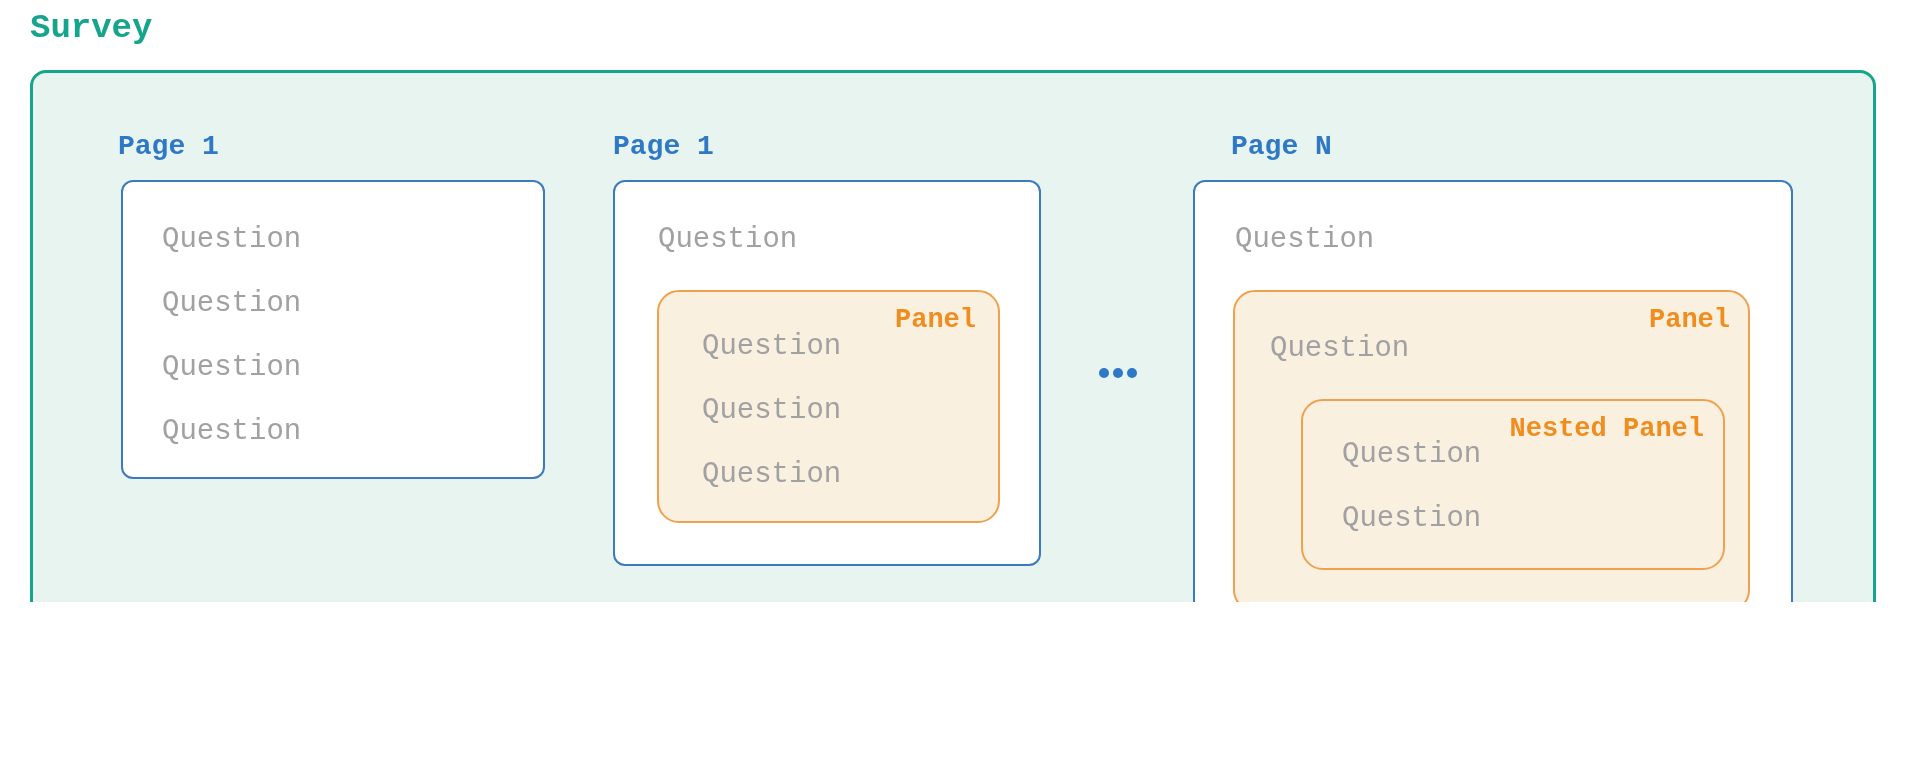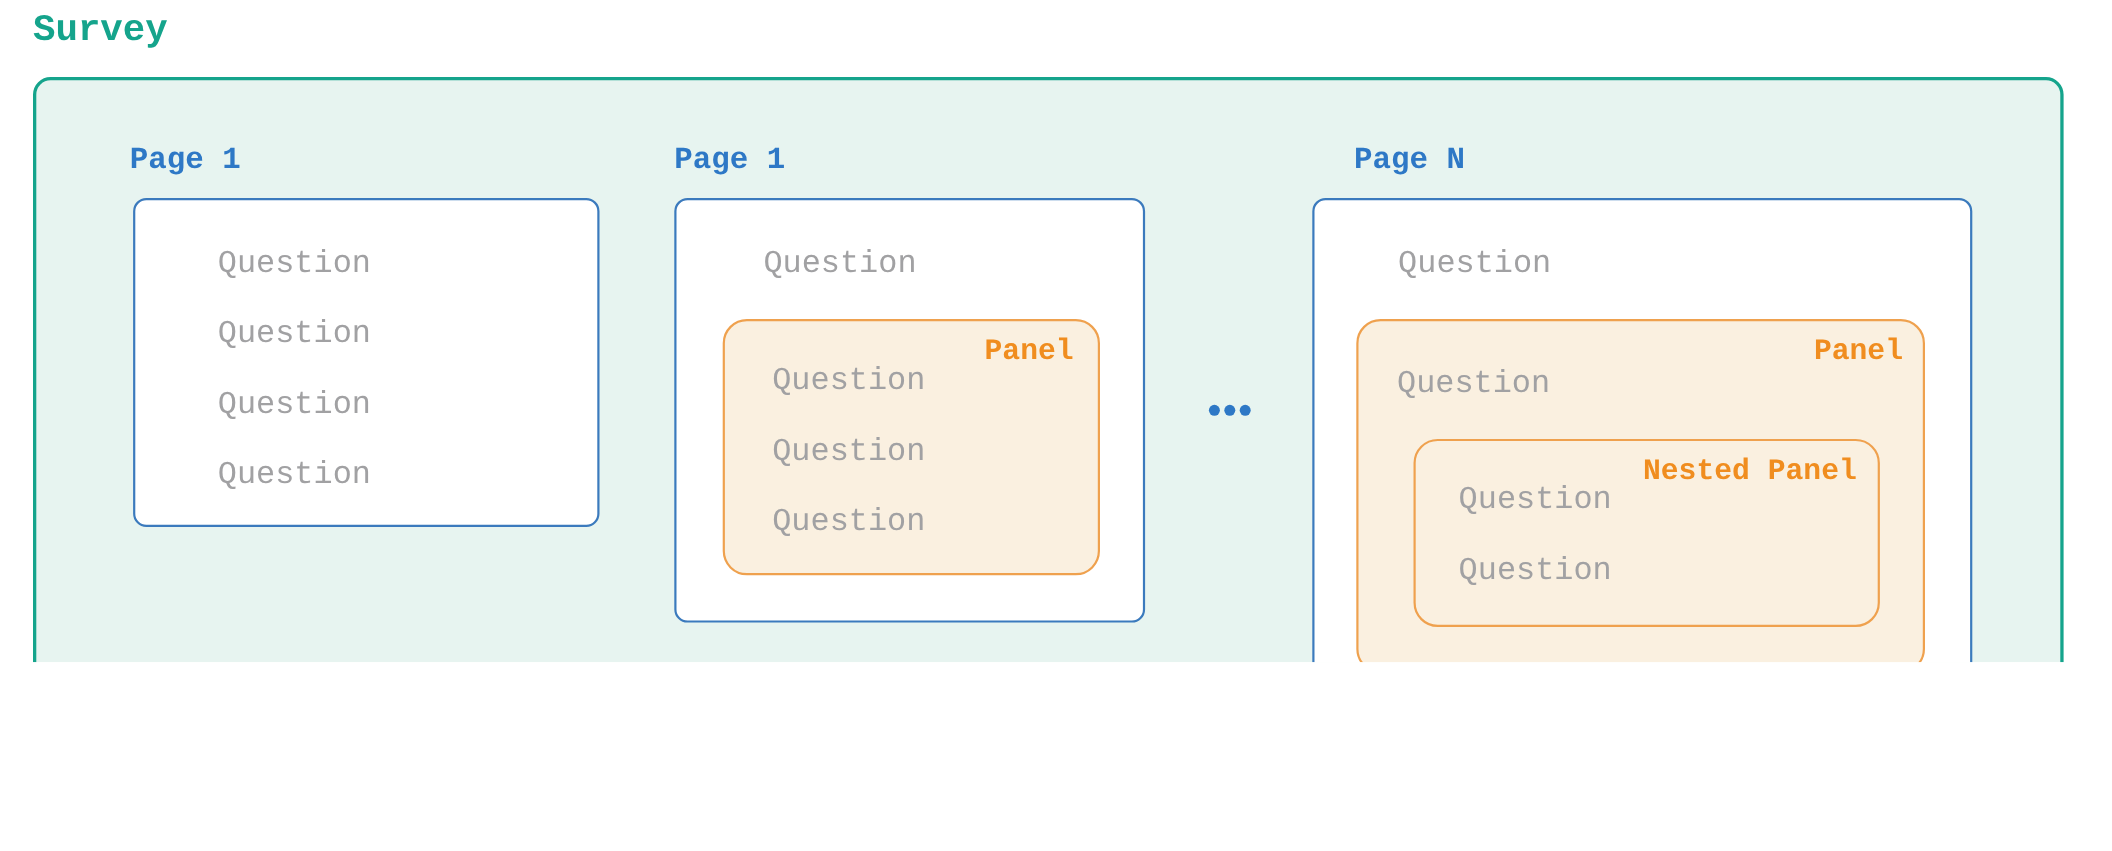--- a/index.html
+++ b/index.html
@@ -42,21 +42,20 @@
     line-height: 1;
     color: var(--page-blue, #2E78C6);
     white-space: nowrap;
   }
   .page-box {
     position: absolute;
     box-sizing: border-box;
     background: var(--box-bg, #FFFFFF);
     border: 2px solid var(--page-border, #3B7ABD);
     border-radius: 12px;
-    padding-left: 36px;
   }
   .panel {
     position: absolute;
     box-sizing: border-box;
     background: var(--panel-bg, #FAF0E0);
     border: 2px solid var(--panel-border, #EFA14E);
     border-radius: 22px;
   }
   .panel-label {
     position: absolute;
@@ -103,21 +102,21 @@
     background: var(--page-blue, #2E78C6);
   }
 
   
   #pn-label { left: 1198px; top: 60px; }
   #pn-box   { left: 1160px; top: 107px; width: 600px; height: 476px; }
   .pad-pn   { padding: 26px 0 0 40px; }
   #pn-panel { left: 38px;   top: 108px; width: 517px; height: 322px; }
   #pn-panel > .panel-label { right: 18px; }
   .pad-paneln { padding: 25px 0 0 35px; }
-  #nested-panel { left: 50px; top: 107px; width: 424px; height: 171px; }
+  #nested-panel { left: 66px; top: 107px; width: 424px; height: 171px; }
   #nested-panel .panel-label { right: 19px; }
   .pad-nested { padding: 22px 0 0 39px; }
 </style>
 </head>
 <body>
 
 <div class="canvas">
 
   <div class="survey-title">Survey</div>
 

